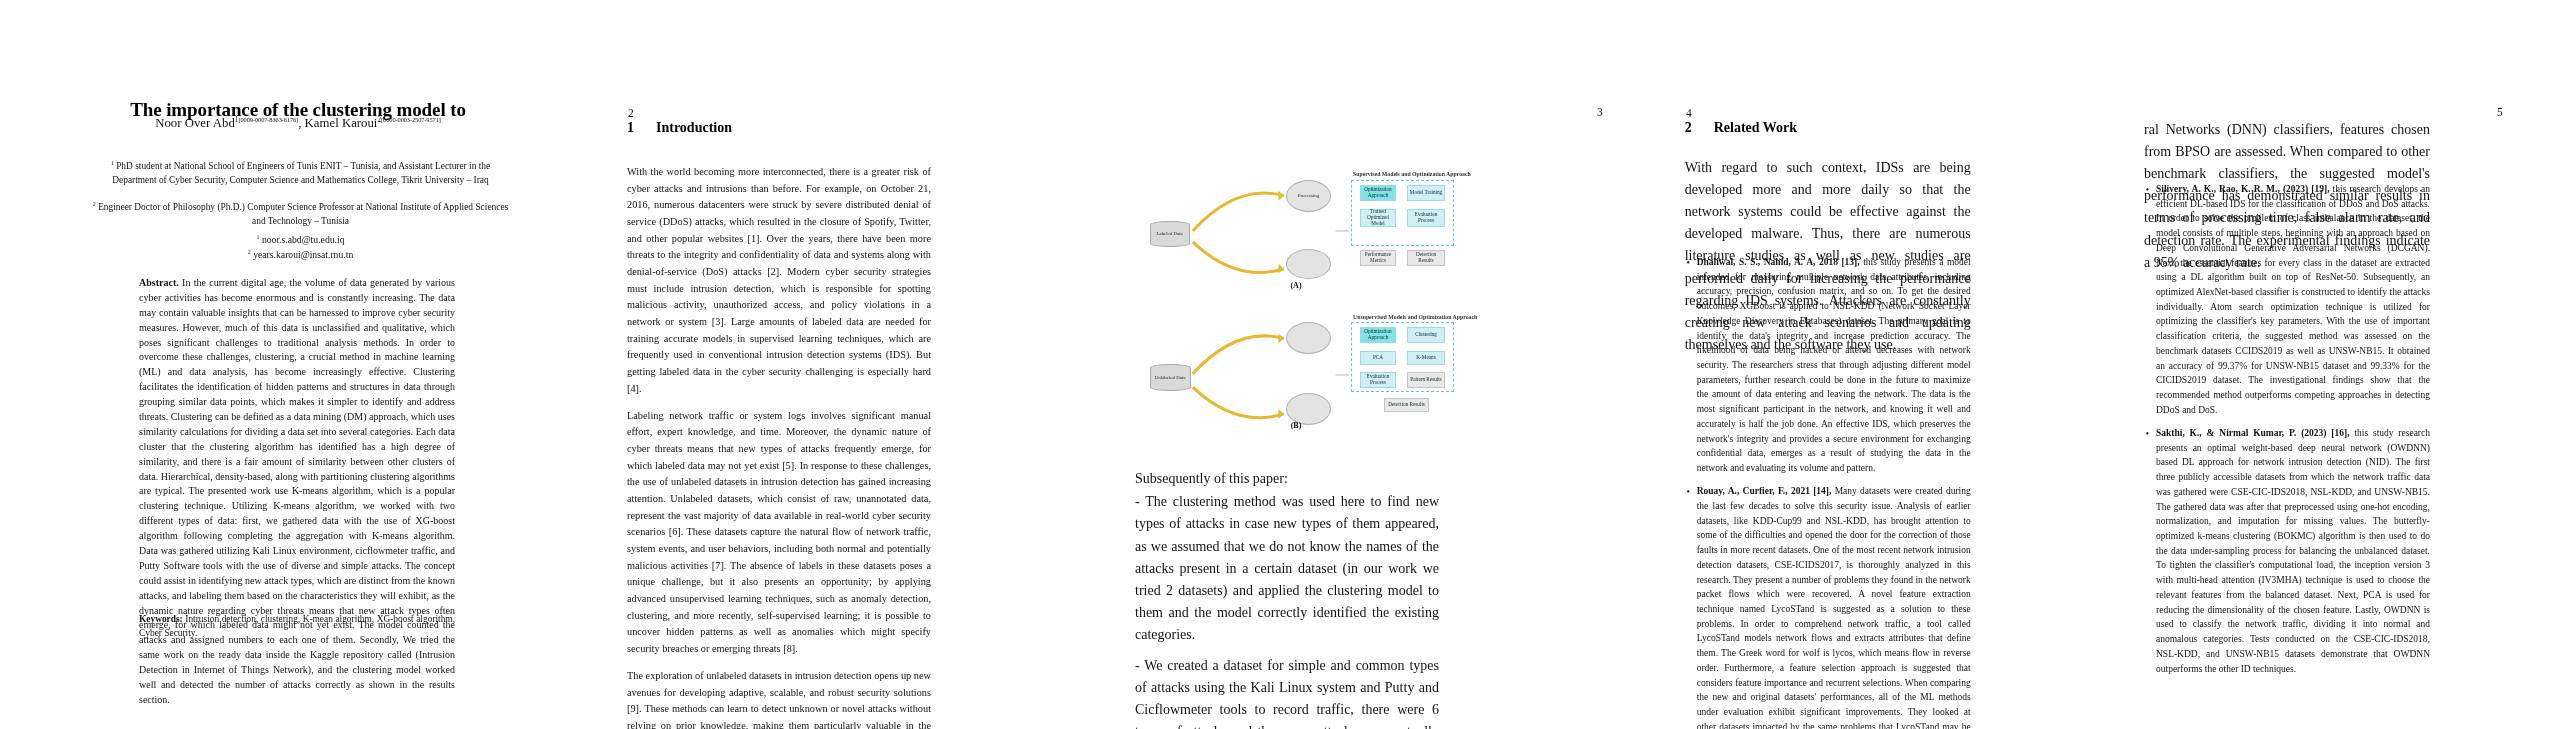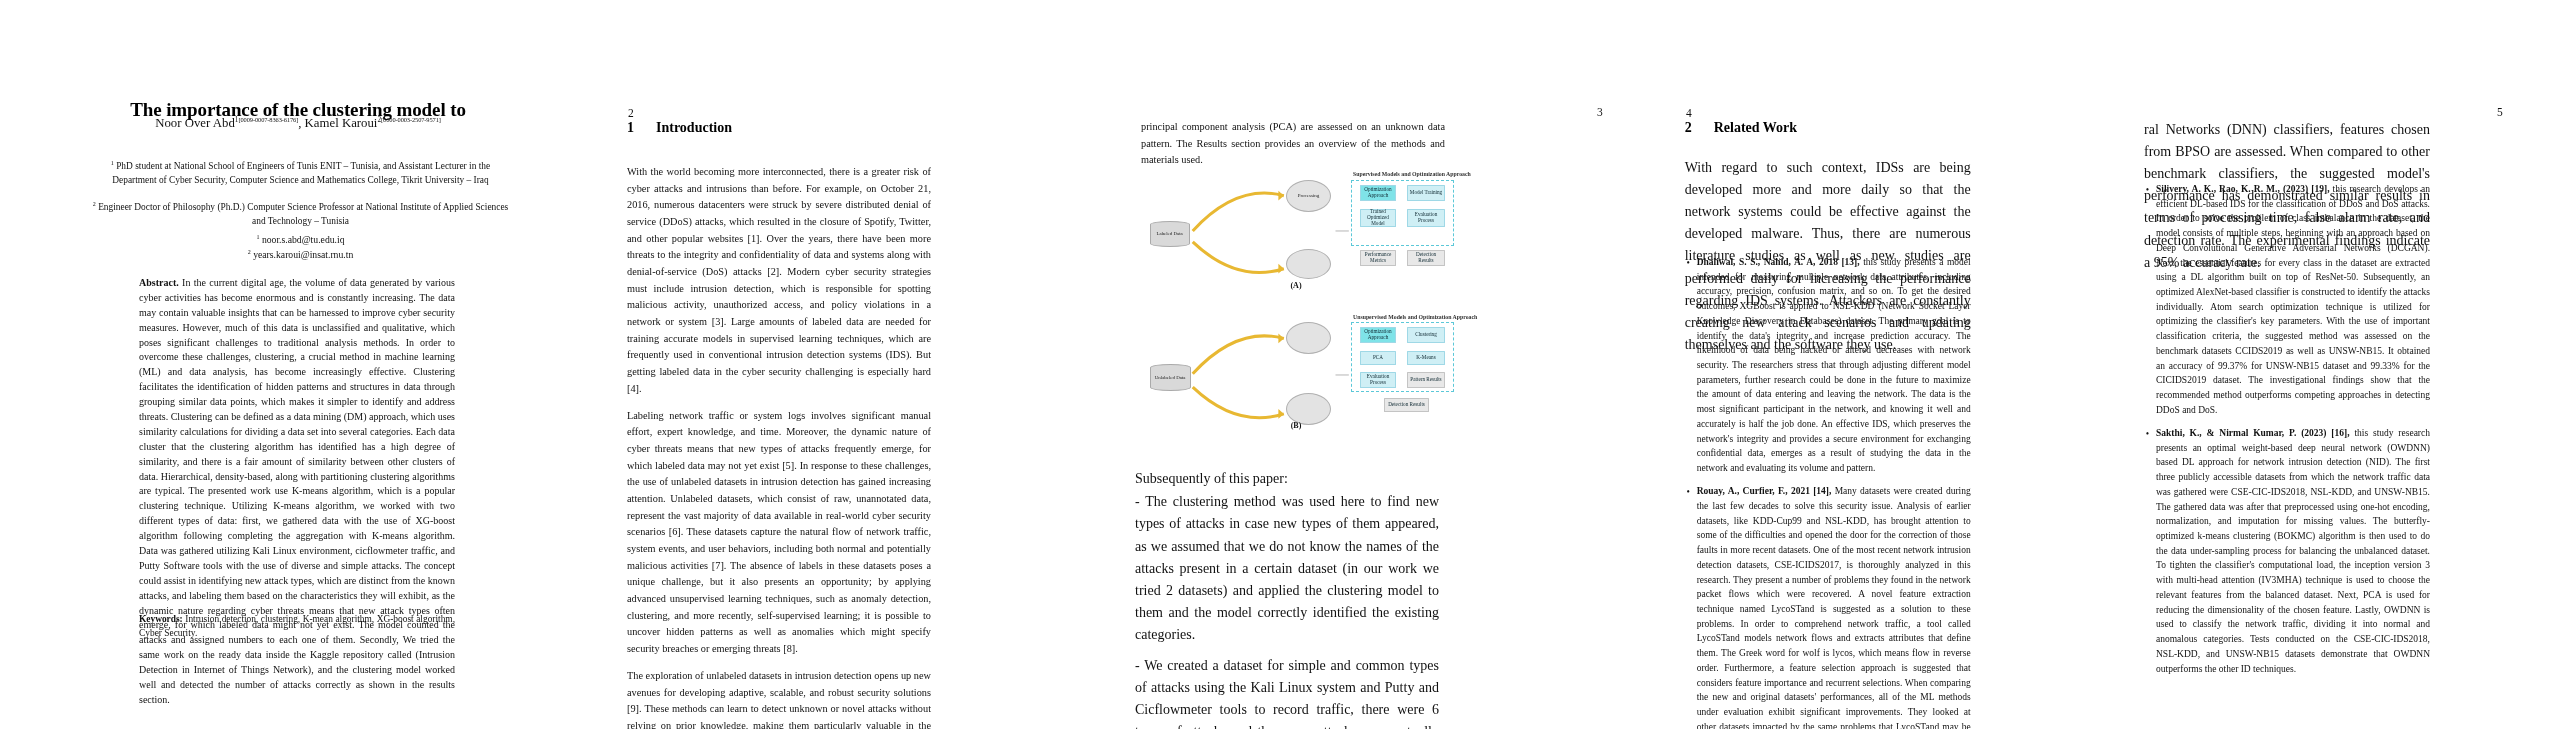--- a/index.html
+++ b/index.html
@@ -262,23 +262,20 @@
       <p>With the world becoming more interconnected, there is a greater risk of cyber attacks and intrusions than before. For example, on October 21, 2016, numerous datacenters were struck by severe distributed denial of service (DDoS) attacks, which resulted in the closure of Spotify, Twitter, and other popular websites [1]. Over the years, there have been more threats to the integrity and confidentiality of data and systems along with denial-of-service (DoS) attacks [2]. Modern cyber security strategies must include intrusion detection, which is responsible for spotting malicious activity, unauthorized access, and policy violations in a network or system [3]. Large amounts of labeled data are needed for training accurate models in supervised learning techniques, which are frequently used in conventional intrusion detection systems (IDS). But getting labeled data in the cyber security challenging is especially hard [4].</p>
       <p>Labeling network traffic or system logs involves significant manual effort, expert knowledge, and time. Moreover, the dynamic nature of cyber threats means that new types of attacks frequently emerge, for which labeled data may not yet exist [5]. In response to these challenges, the use of unlabeled datasets in intrusion detection has gained increasing attention. Unlabeled datasets, which consist of raw, unannotated data, represent the vast majority of data available in real-world cyber security scenarios [6]. These datasets capture the natural flow of network traffic, system events, and user behaviors, including both normal and potentially malicious activities [7]. The absence of labels in these datasets poses a unique challenge, but it also presents an opportunity; by applying advanced unsupervised learning techniques, such as anomaly detection, clustering, and more recently, self-supervised learning; it is possible to uncover hidden patterns as well as anomalies which might specify security breaches or emerging threats [8].</p>
       <p>The exploration of unlabeled datasets in intrusion detection opens up new avenues for developing adaptive, scalable, and robust security solutions [9]. These methods can learn to detect unknown or novel attacks without relying on prior knowledge, making them particularly valuable in the ever-evolving landscape of cyber security [10]. As such, the study and application of techniques that can effectively utilize unlabeled datasets are crucial for advancing the field of intrusion detection as well as improving the overall security posture of organizations [11].</p>
 
     </div>
   </div>
 
   <div class="page p3">
     <div class="pagenum" style="position:absolute;left:480px;top:107px;">3</div>
 
-    <div class="body" style="position:absolute;left:24px;top:119px;width:304px;">
-      <p>principal component analysis (PCA) are assessed on an unknown data pattern. The Results section provides an overview of the methods and materials used.</p>
-    </div>
 
     <div class="figwrap" style="position:absolute;left:18px;top:158px;width:322px;">
 
       <div class="flowbox">
         <svg class="arcsvg" viewBox="0 0 530 222" preserveAspectRatio="none">
           <path d="M95 120 C 150 60, 200 50, 245 62" stroke="#e8b832" stroke-width="5" fill="none"></path>
           <path d="M95 138 C 150 190, 200 196, 245 182" stroke="#e8b832" stroke-width="5" fill="none"></path>
           <path d="M245 62 L 236 54 L 236 70 Z" fill="#e8b832"></path>
           <path d="M245 182 L 236 174 L 236 190 Z" fill="#e8b832"></path>
           <line x1="330" y1="120" x2="352" y2="120" stroke="#9a9a9a" stroke-width="1.2"></line>

